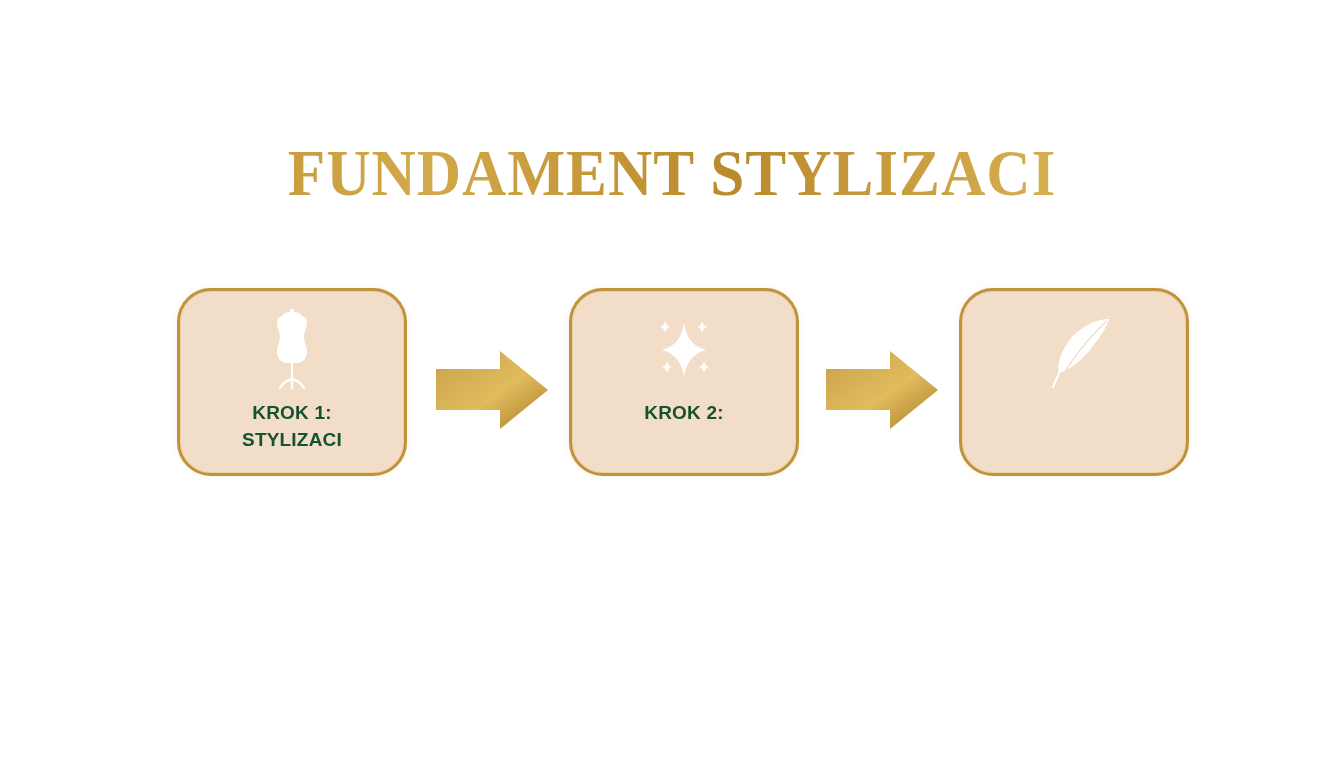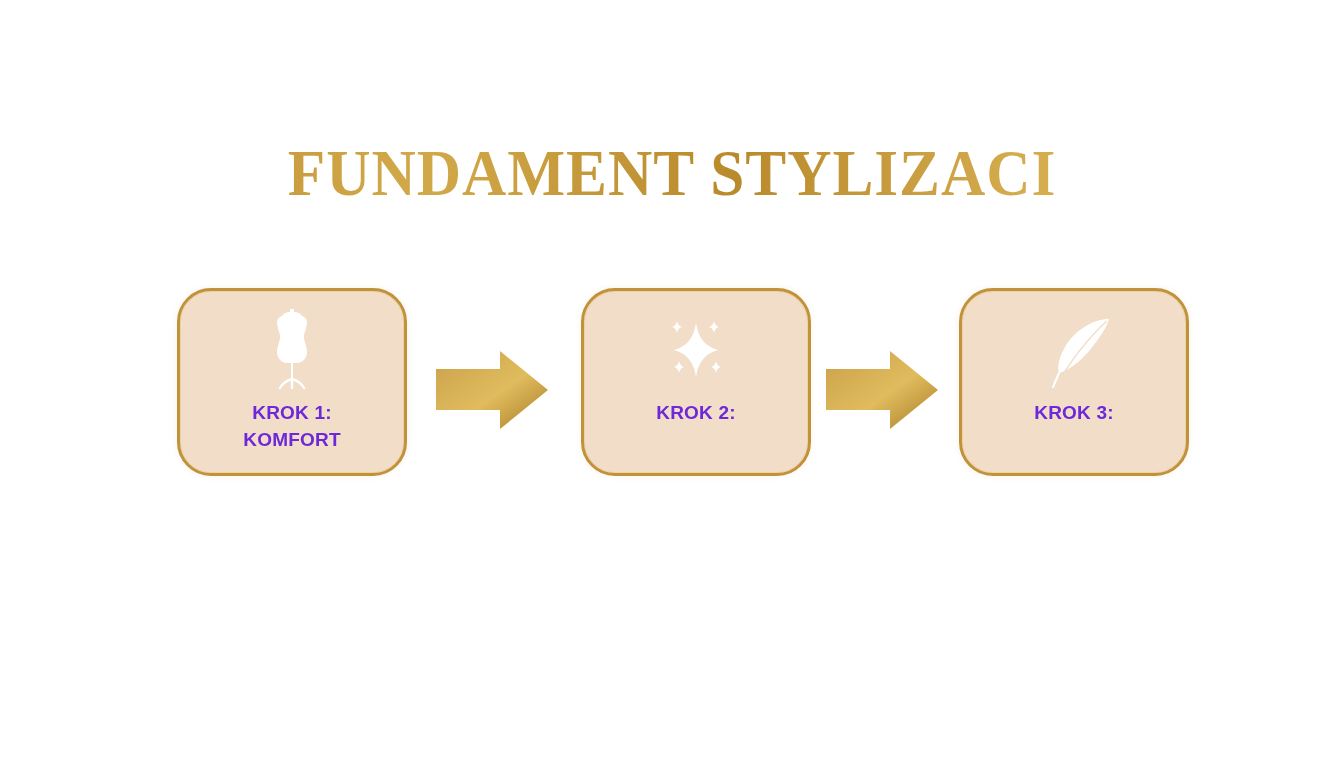--- a/index.html
+++ b/index.html
@@ -52,21 +52,21 @@
       top: 14px;
       width: 90px;
       height: 90px;
     }
     .step .label {
       position: absolute;
       left: 0;
       right: 0;
       top: 108px;
       text-align: center;
-      color: #6d28d9;
+      color: #14532d;
       font-weight: bold;
       font-size: 19px;
       line-height: 27px;
       letter-spacing: 0.2px;
     }
     .step .label span { display: block; }
     .arrow {
       position: absolute;
       top: 351px;
       width: 114px;
@@ -79,36 +79,36 @@
 <h1 class="title">FUNDAMENT STYLIZACI</h1>
 
 <div class="step" style="left:177px;">
   <svg class="icon" viewBox="0 0 90 90">
     <path fill="#ffffff" d="M43 4 h4 v3 c4 0 7 2 8 4 c3 1 5 3 5 6 c0 6 -3 10 -3 15 c0 5 3 9 3 15 c0 6 -4 10 -9 11 h-12 c-5 -1 -9 -5 -9 -11 c0 -6 3 -10 3 -15 c0 -5 -3 -9 -3 -15 c0 -3 2 -5 5 -6 c1 -2 4 -4 8 -4 z"></path>
     <rect x="44" y="58" width="2" height="18" fill="#ffffff"></rect>
     <path d="M45 74 q-8 2 -12 9 M45 74 q8 2 12 9 M45 74 v9" stroke="#ffffff" stroke-width="2.4" fill="none" stroke-linecap="round"></path>
   </svg>
   <div class="label">
     <span>KROK 1:</span>
-    <span>KOMFORT</span>
+    <span>STYLIZACI</span>
   </div>
 </div>
 
 <svg class="arrow" style="left:436px;" viewBox="0 0 114 78">
   <defs>
     <linearGradient id="ag1" x1="0" y1="0" x2="1" y2="1">
       <stop offset="0" stop-color="#caa04a"></stop>
       <stop offset="0.55" stop-color="#e0bc5e"></stop>
       <stop offset="1" stop-color="#a97a24"></stop>
     </linearGradient>
   </defs>
   <polygon points="0,18 64,18 64,0 112,39 64,78 64,59 0,59" fill="url(#ag1)"></polygon>
 </svg>
 
-<div class="step" style="left:569px;margin-left:12px;">
+<div class="step" style="left:569px;">
   <svg class="icon" viewBox="0 0 90 90">
     <path fill="#ffffff" d="M45 18 Q48 40 67 45 Q48 50 45 72 Q42 50 23 45 Q42 40 45 18 Z"></path>
     <path fill="#ffffff" d="M26 16 Q27 21 31 22 Q27 23 26 28 Q25 23 21 22 Q25 21 26 16 Z"></path>
     <path fill="#ffffff" d="M63 16 Q64 21 68 22 Q64 23 63 28 Q62 23 58 22 Q62 21 63 16 Z"></path>
     <path fill="#ffffff" d="M28 56 Q29 61 33 62 Q29 63 28 68 Q27 63 23 62 Q27 61 28 56 Z"></path>
     <path fill="#ffffff" d="M65 56 Q66 61 70 62 Q66 63 65 68 Q64 63 60 62 Q64 61 65 56 Z"></path>
   </svg>
   <div class="label">
     <span>KROK 2:</span>
   </div>
@@ -125,15 +125,14 @@
   <polygon points="0,18 64,18 64,0 112,39 64,78 64,59 0,59" fill="url(#ag2)"></polygon>
 </svg>
 
 <div class="step" style="left:959px;">
   <svg class="icon" viewBox="0 0 90 90">
     <path fill="#ffffff" d="M80 14 C66 14 46 24 36 42 C30 52 28 62 30 68 C38 66 50 58 60 46 C70 34 78 22 80 14 Z"></path>
     <path d="M78 16 C60 32 44 52 26 82" stroke="#f2ddc8" stroke-width="1.4" fill="none"></path>
     <path d="M30 68 L24 82" stroke="#ffffff" stroke-width="2" fill="none" stroke-linecap="round"></path>
   </svg>
   <div class="label">
-    <span>KROK 3:</span>
   </div>
 </div>
 
 </body></html>

